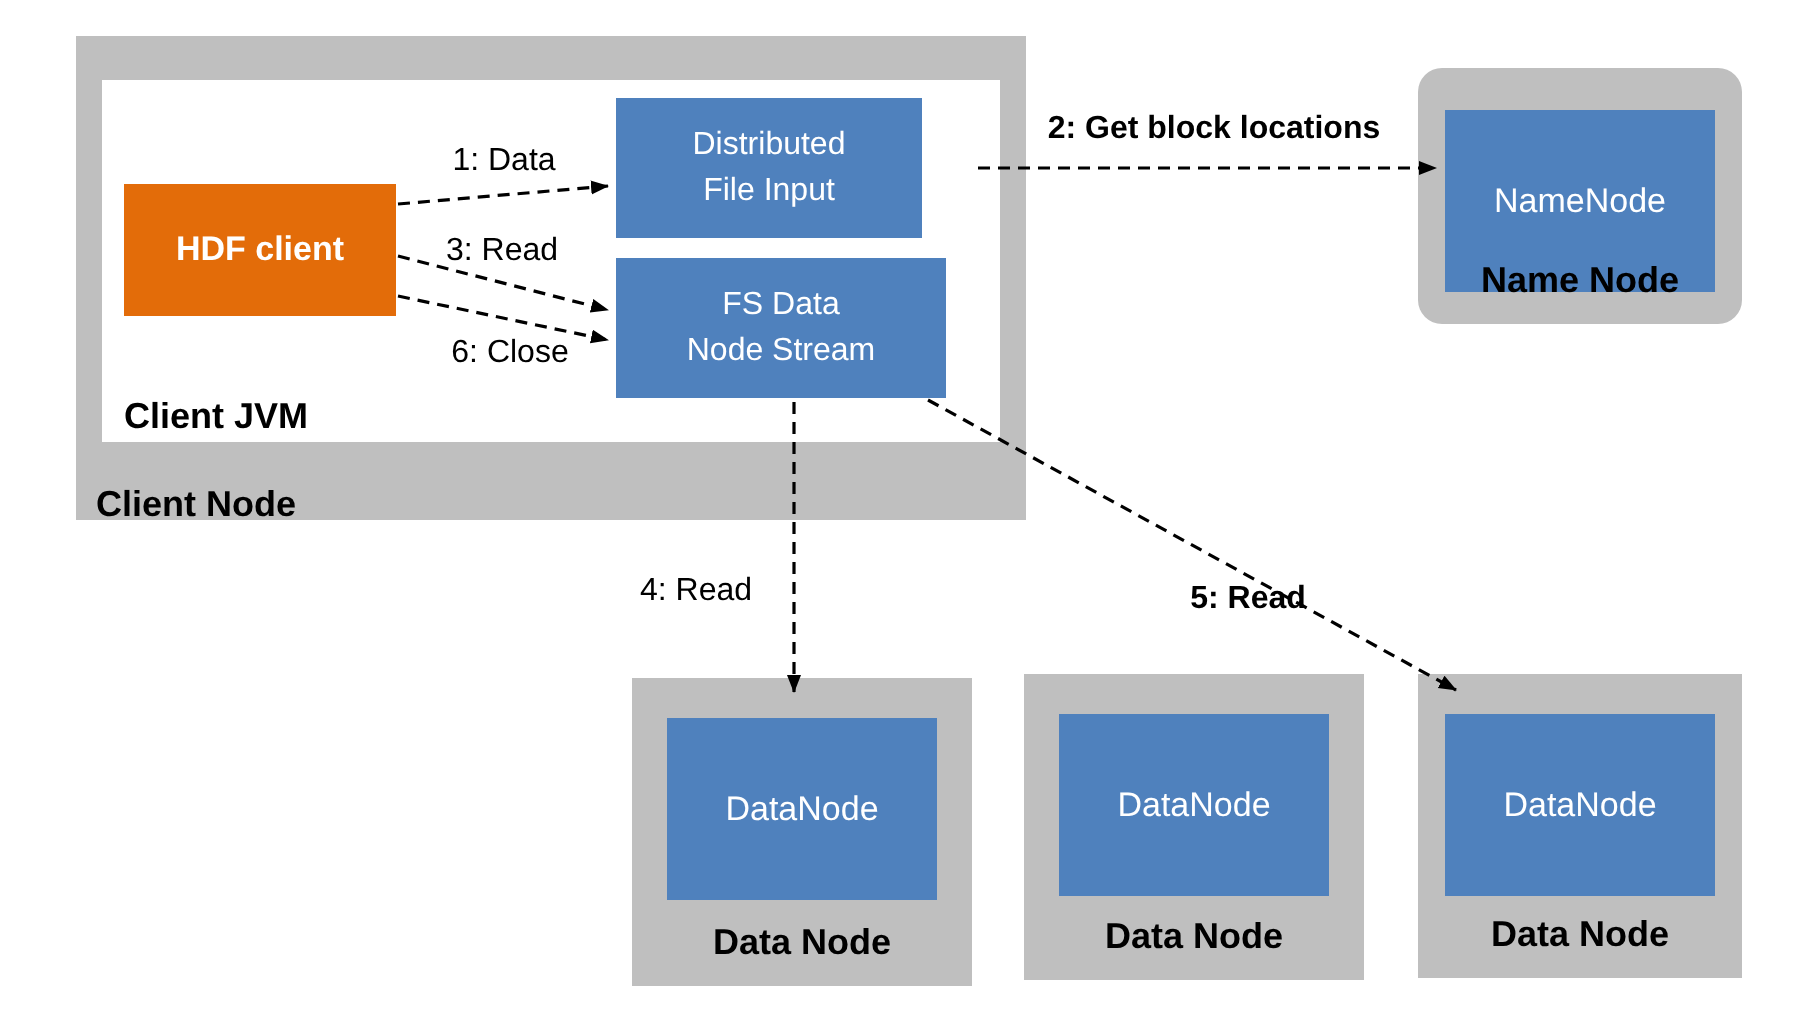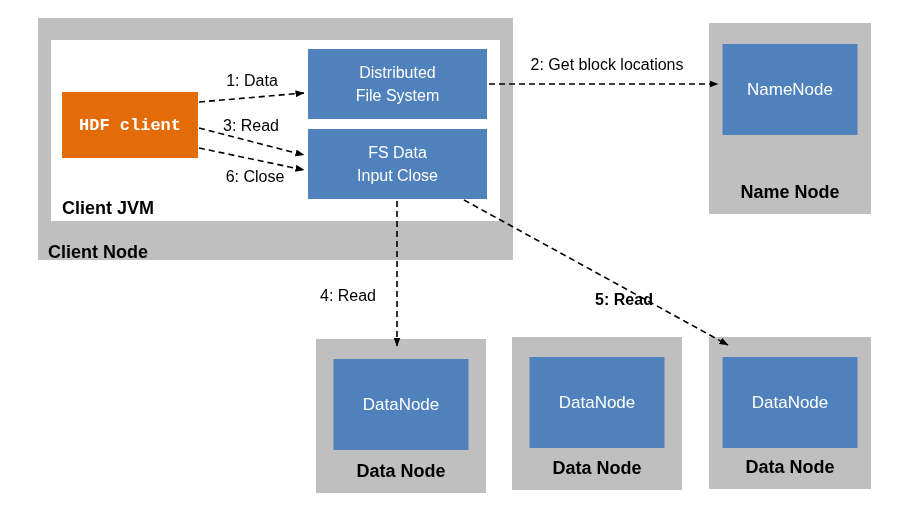--- a/index.html
+++ b/index.html
@@ -15,35 +15,35 @@
     position:relative;width:898px;height:517px;background:#fff;
     font-family:"Liberation Sans",sans-serif;overflow:hidden;
   }
   .abs{position:absolute;box-sizing:border-box;}
   
   .client-node{left:38px;top:18px;width:475px;height:242px;background:var(--box-gray);}
   .client-jvm{left:13px;top:22px;width:449px;height:181px;background:#ffffff;}
   .hdf-client{
     left:11px;top:52px;width:136px;height:66px;background:var(--box-orange);
     color:var(--box-text);font-weight:bold;font-size:17px;
-    display:flex;align-items:center;justify-content:center;font-family:Liberation Mono, monospace;
+    display:flex;align-items:center;justify-content:center;
   }
   .blue-box{
     background:var(--box-blue);color:var(--box-text);
     font-size:16px;line-height:23px;text-align:center;
     display:flex;flex-direction:column;align-items:center;justify-content:center;
   }
-  .dfs{left:257px;top:9px;width:179px;height:70px;}
-  .fsdis{left:257px;top:89px;width:179px;height:70px;}
+  .dfs{left:257px;top:9px;width:153px;height:70px;}
+  .fsdis{left:257px;top:89px;width:165px;height:70px;}
   .bold-label{font-weight:bold;font-size:18px;color:var(--label-text);white-space:nowrap;margin-top:12px;}
   .jvm-label{left:11px;top:146px;}
   .cn-label{left:10px;top:212px;}
   
   .node-group{background:var(--box-gray);}
-  .namenode-group{left:709px;top:23px;width:162px;height:191px;}
+  .namenode-group{left:709px;top:34px;width:162px;height:128px;border-radius:12px;}
   .datanode-1{left:316px;top:339px;width:170px;height:154px;}
   .datanode-2{left:512px;top:337px;width:170px;height:153px;}
   .datanode-3{left:709px;top:337px;width:162px;height:152px;}
   .inner-blue{
     position:absolute;left:50%;transform:translateX(-50%);
     top:20px;width:135px;height:91px;
     background:var(--box-blue);color:var(--box-text);font-size:17px;
     display:flex;align-items:center;justify-content:center;box-sizing:border-box;
   }
   .outer-label{
@@ -51,43 +51,43 @@
     font-weight:bold;font-size:18px;color:var(--label-text);
   }
   
   .arrows-svg{position:absolute;left:0;top:0;width:898px;height:517px;pointer-events:none;z-index:5;}
   .arrows-svg line{stroke:var(--arrow);stroke-width:1.6;stroke-dasharray:6 4;}
   .arrow-label{
     position:absolute;transform:translate(-50%,-50%);
     font-size:16px;color:var(--label-text);white-space:nowrap;z-index:6;
   }
   .al-open{left:252px;top:81px;}
-  .al-gbl{left:607px;top:65px;}
+  .al-gbl{left:607px;top:65px;font-weight:bold;}
   .al-read3{left:251px;top:126px;}
   .al-close{left:255px;top:177px;}
   .al-read4{left:348px;top:296px;}
   .al-read5{left:624px;top:300px;font-weight:bold;}
 </style>
 </head>
 <body>
 
 <div class="canvas">
 
   <div class="abs client-node">
     <div class="abs client-jvm">
       <div class="abs hdf-client">
         <span>HDF client</span>
       </div>
       <div class="abs blue-box dfs">
         <span>Distributed</span>
-        <span>File System</span>
+        <span>File Input</span>
       </div>
       <div class="abs blue-box fsdis">
         <span>FS Data</span>
-        <span>Input Close</span>
+        <span>Node Stream</span>
       </div>
       <div class="abs bold-label jvm-label">Client JVM</div>
     </div>
     <div class="abs bold-label cn-label">Client Node</div>
   </div>
 
   <div class="abs node-group namenode-group">
     <div class="inner-blue" style="top:21px;">
       <span>NameNode</span>
     </div>

